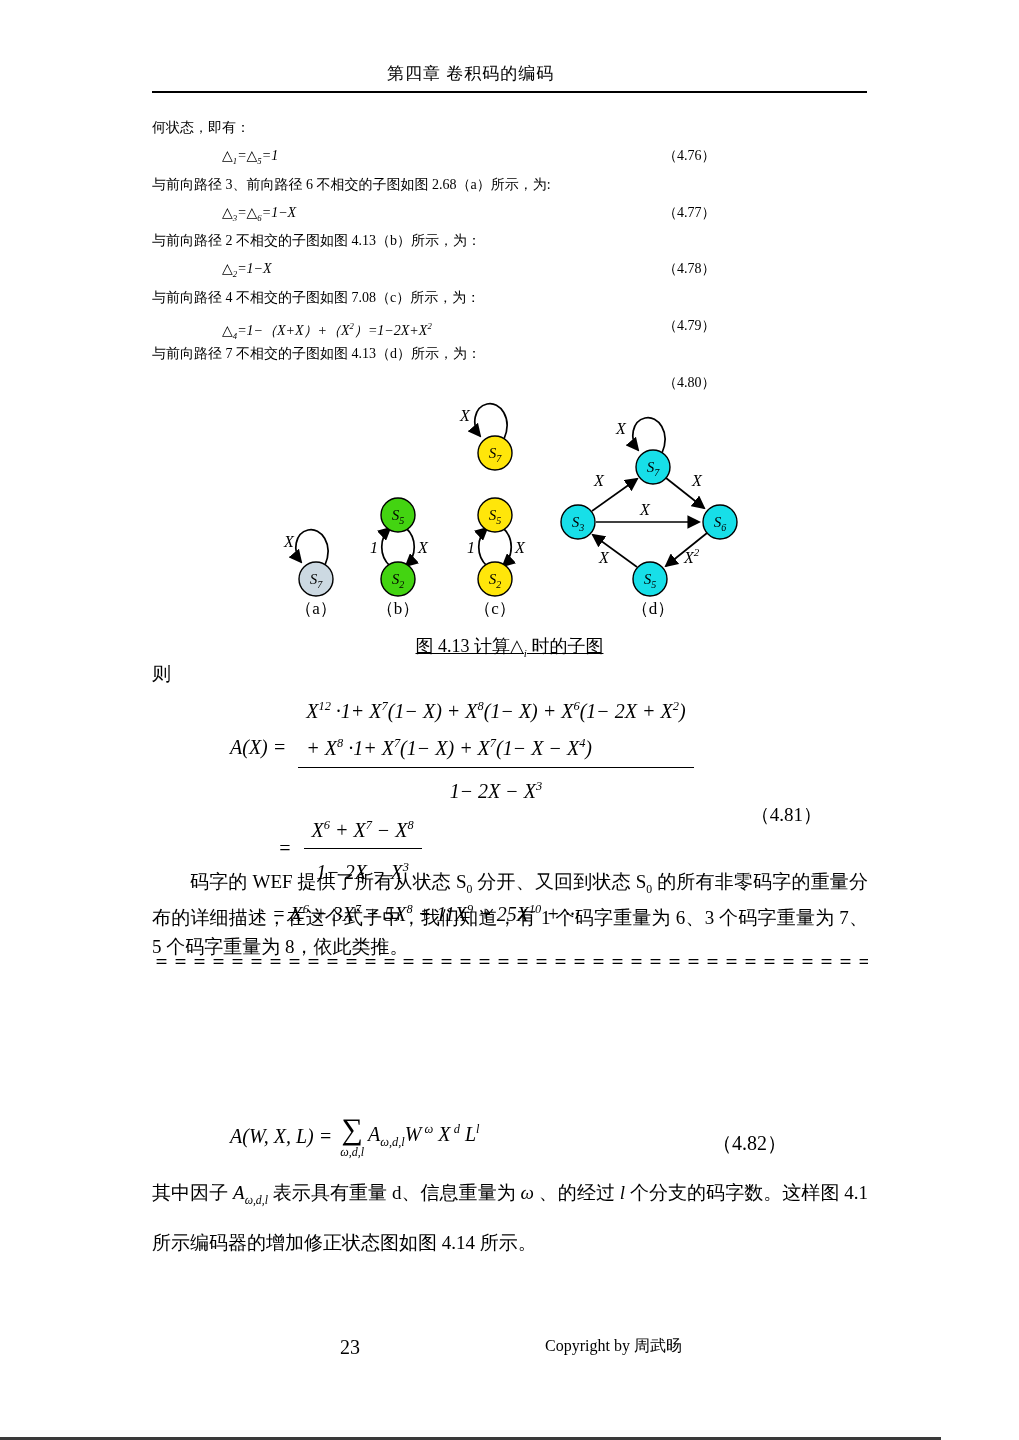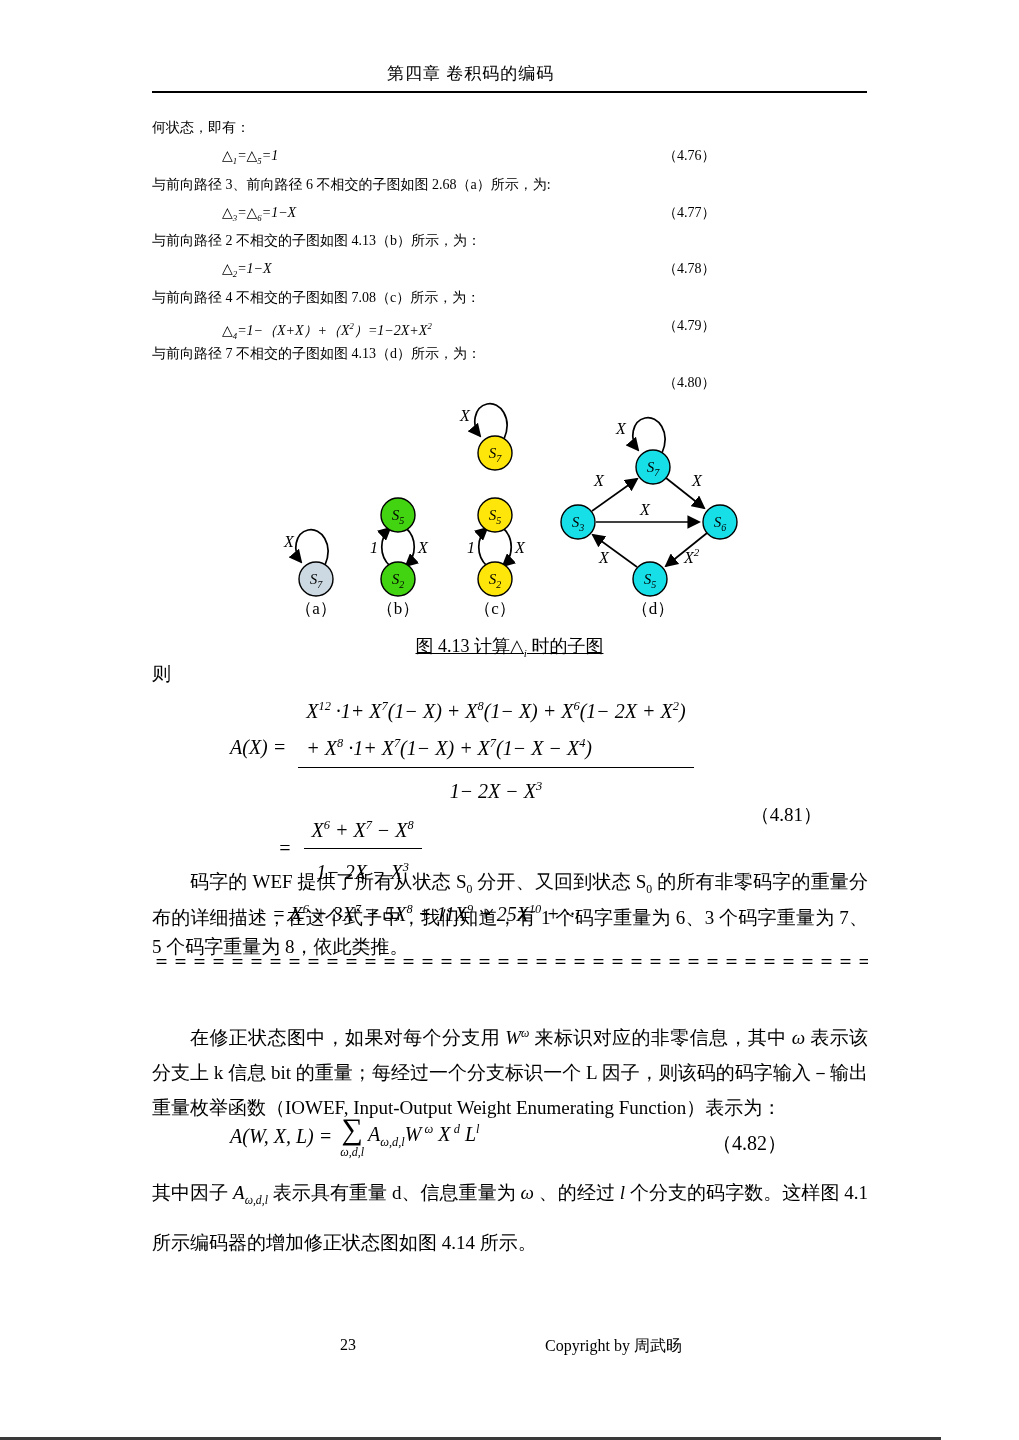--- a/index.html
+++ b/index.html
@@ -60,21 +60,21 @@
   .eq482 { top:1114px; left:152px; width:715px; font-size:20px; }
   .eq482-inner { margin-left:78px; display:flex; align-items:center; }
   .sum { display:inline-flex; flex-direction:column; align-items:center; line-height:1; margin:0 4px 0 8px; }
   .sum .sig { font-size:30px; }
   .sum .ssub { font-size:12px; margin-top:2px; }
   .eqnum482 { position:absolute; right:80px; top:16px; font-size:20px; font-style:normal; }
 
   .para-factor { top:1172px; left:152px; width:716px; font-size:19px; line-height:42px; text-align:justify; }
 
   
-  .footer-page { top:1336px; left:340px; font-size:16px; }
+  .footer-page { top:1336px; left:340px; font-size:20px; }
   .footer-copy { top:1336px; left:545px; font-size:16px; }
   .bottom-edge { bottom:0; left:0; width:100%; height:3px; background:#3a3a3a; }
 </style>
 </head>
 <body>
 
 <div class="page">
 
   <div class="abs header-title">第四章  卷积码的编码</div>
   <div class="abs header-rule"></div>
@@ -198,21 +198,20 @@
           <div class="den m">1− 2X − X<sup>3</sup></div>
         </div>
       </div>
       <div class="row3 m">= X<sup>6</sup> + 3X<sup>7</sup> + 5X<sup>8</sup> + 11X<sup>9</sup> + 25X<sup>10</sup> + ···</div>
     </div>
     <span class="eqnum481">（4.81）</span>
   </div>
 
   <div class="abs para-wef">码字的 WEF 提供了所有从状态 S<sub>0</sub> 分开、又回到状态 S<sub>0</sub> 的所有非零码字的重量分布的详细描述，在这个式子中，我们知道，有 1 个码字重量为 6、3 个码字重量为 7、5 个码字重量为 8，依此类推。</div>
   <div class="abs separator">＝＝＝＝＝＝＝＝＝＝＝＝＝＝＝＝＝＝＝＝＝＝＝＝＝＝＝＝＝＝＝＝＝＝＝＝＝＝</div>
-  <div class="abs para-iowef">在修正状态图中，如果对每个分支用 <i>W<sup>ω</sup></i> 来标识对应的非零信息，其中 <i>ω</i> 表示该分支上 k 信息 bit 的重量；每经过一个分支标识一个 L 因子，则该码的码字输入－输出重量枚举函数（IOWEF, Input-Output Weight Enumerating Function）表示为：</div>
 
   <div class="abs eq482">
     <div class="eq482-inner">
       <span class="m">A(W, X, L) =</span>
       <span class="sum">
         <span class="sig">∑</span>
         <span class="ssub m">ω,d,l</span>
       </span>
       <span class="m">A<sub>ω,d,l</sub>W<sup> ω</sup> X<sup> d</sup> L<sup>l</sup></span>
     </div>

